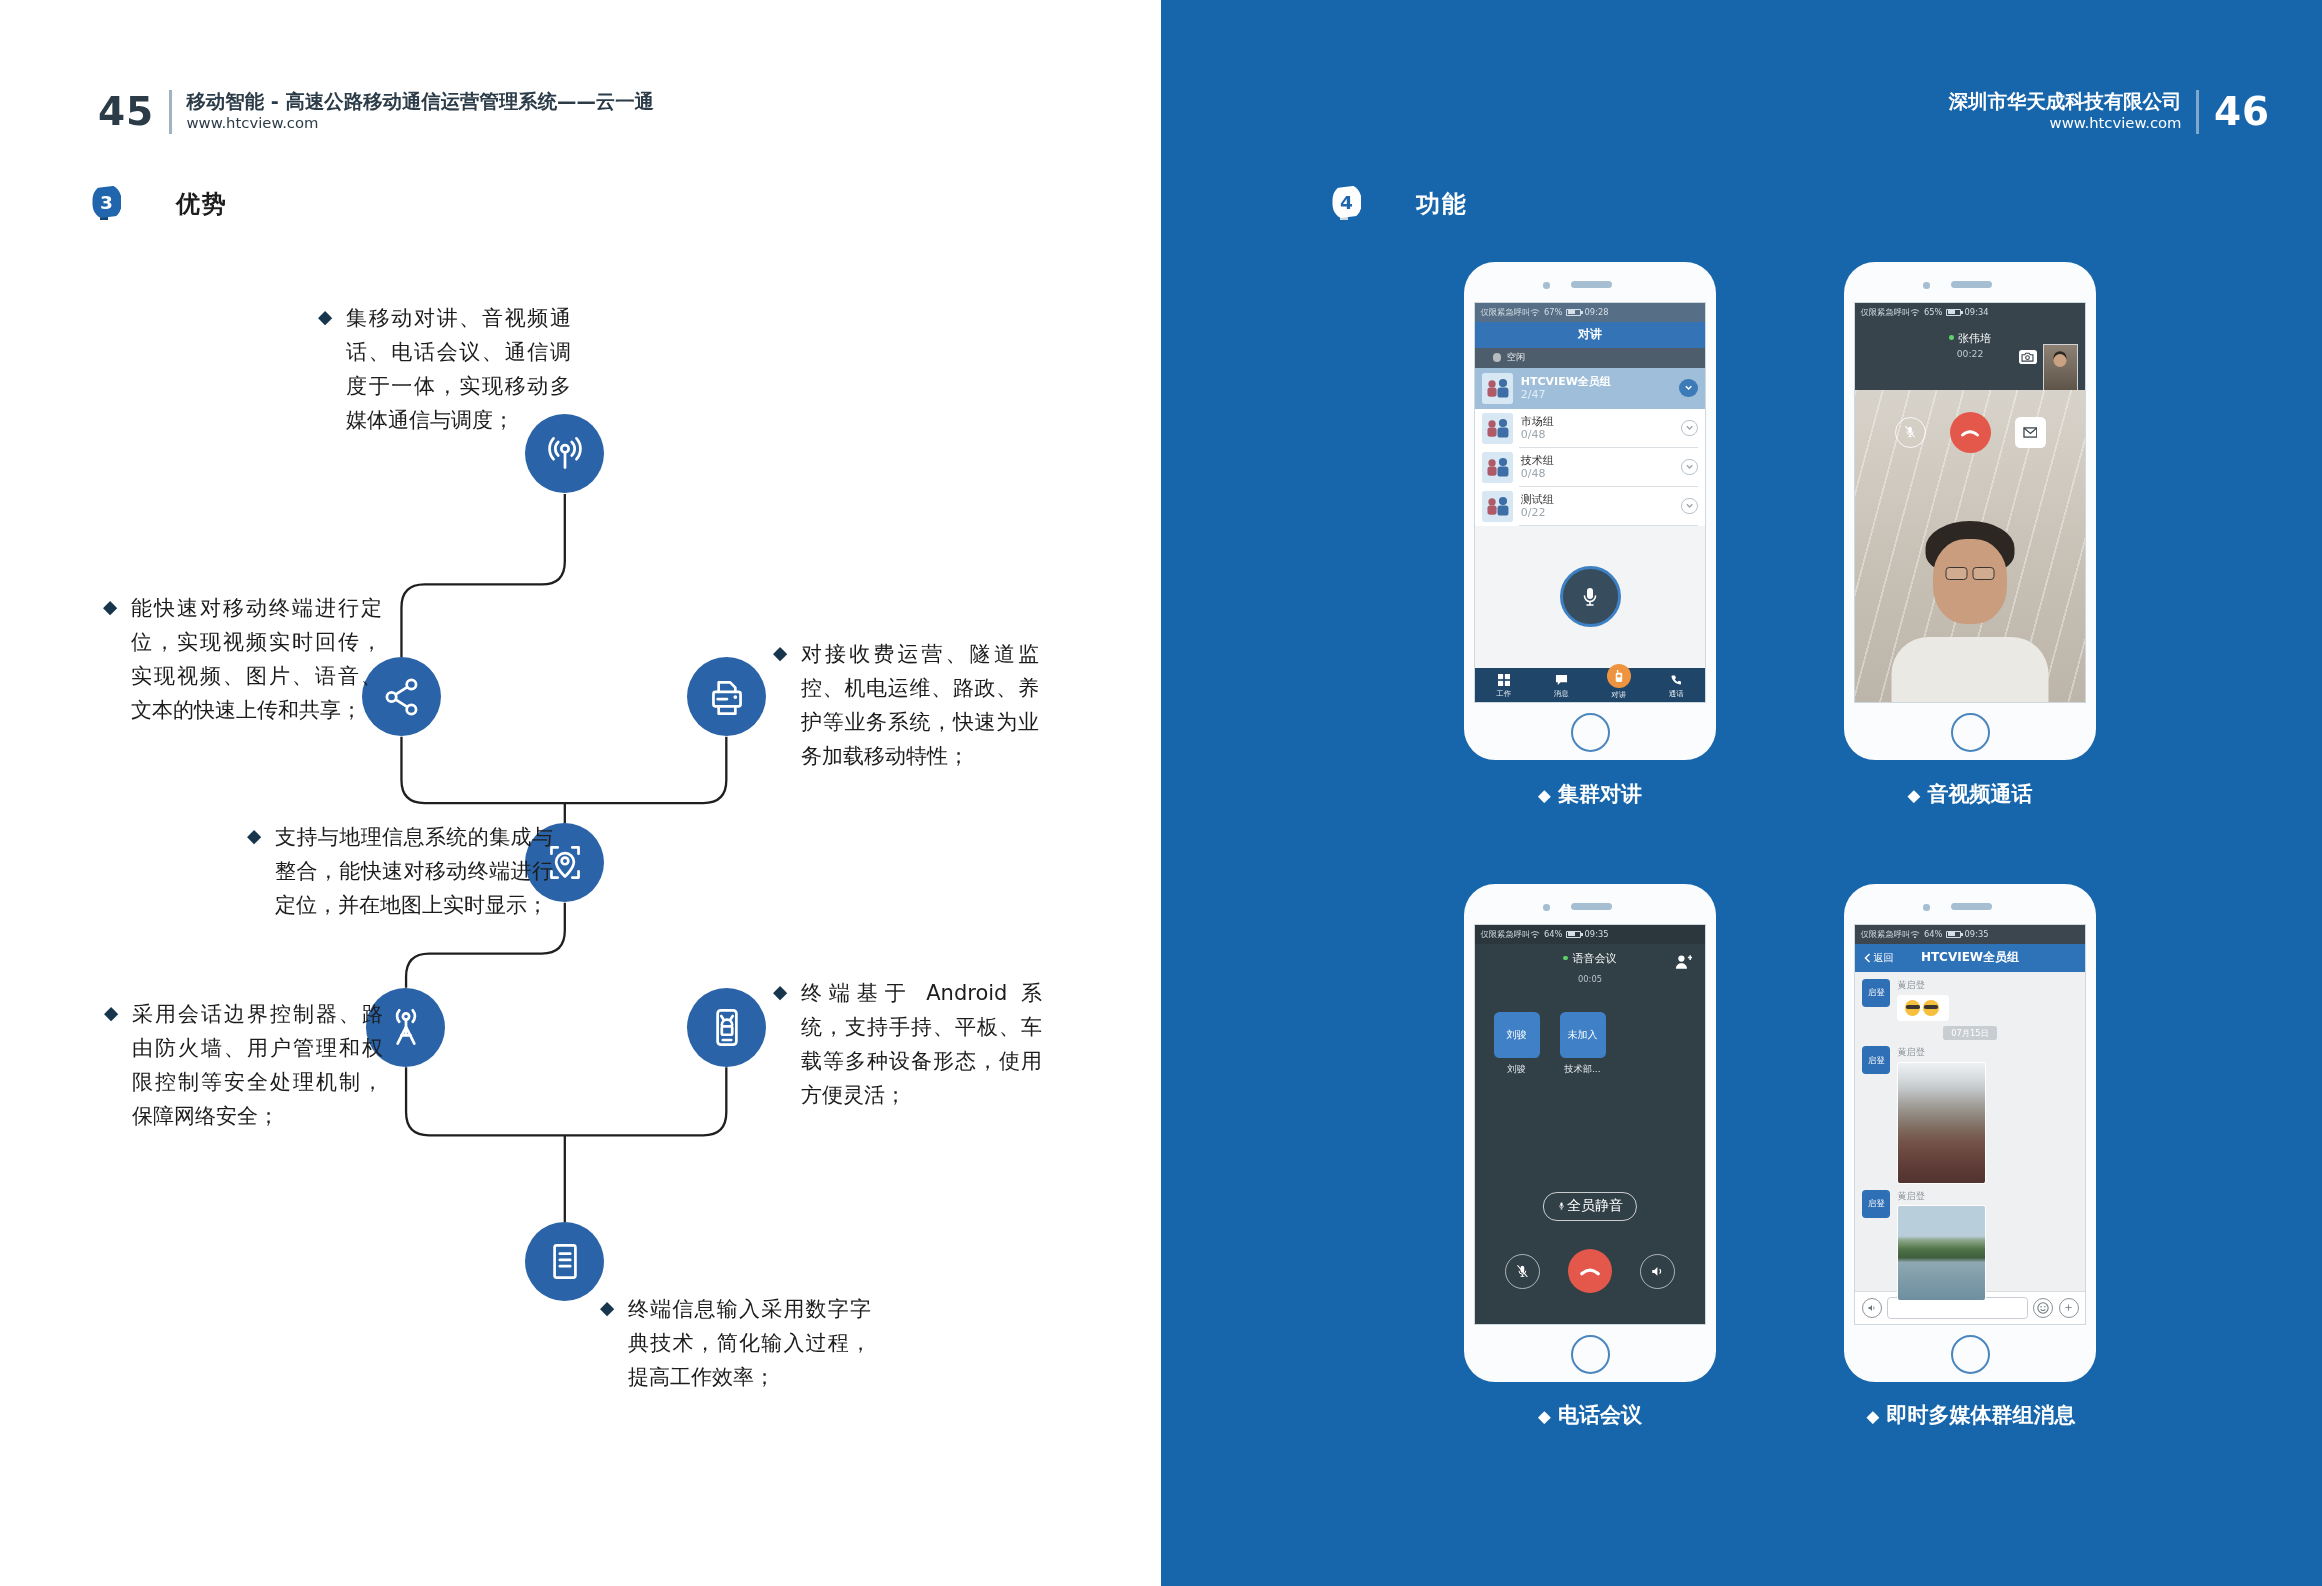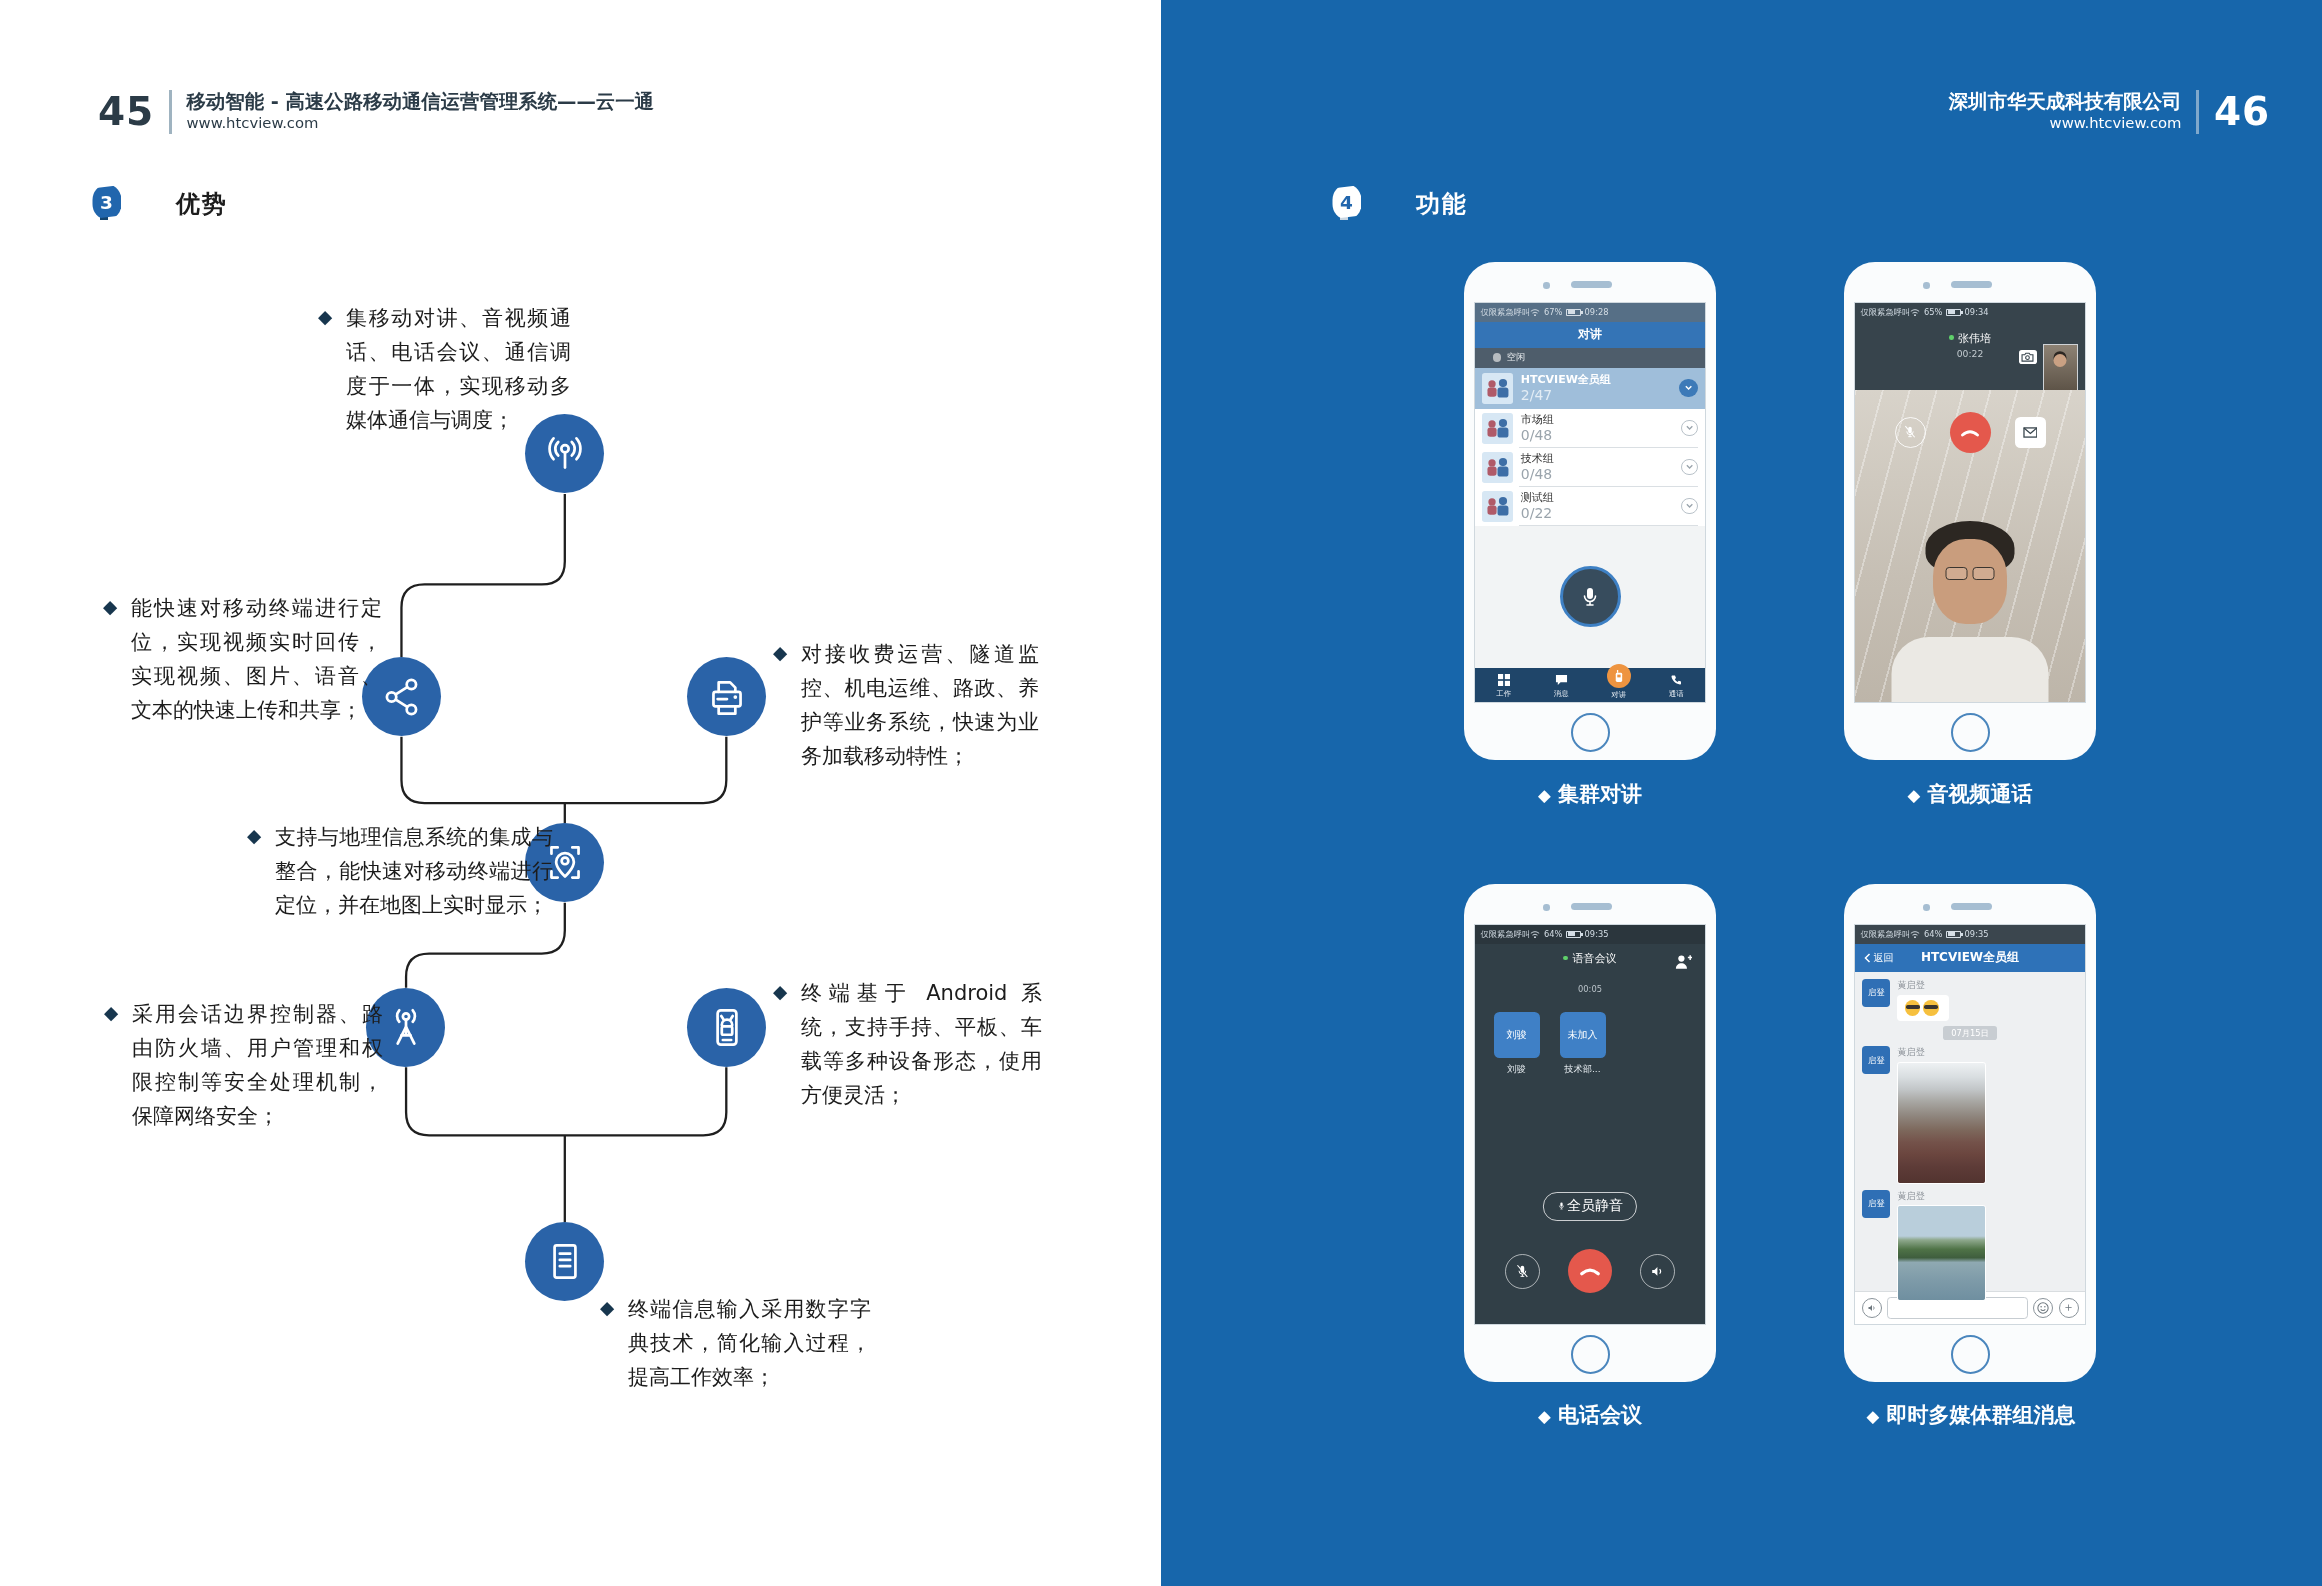--- a/index.html
+++ b/index.html
@@ -62,21 +62,21 @@
   .outline-btn { border:1.8px solid rgba(255,255,255,.85); }
 
   
   .p1-title { height:26px; background:#3474b6; color:#fff; font-weight:bold; font-size:12px; display:flex; align-items:center; justify-content:center; }
   .p1-idle { height:20px; background:#4e5d6b; color:#e8ecef; font-size:9.2px; display:flex; align-items:center; gap:5.5px; padding:0 18px; }
   .p1-idle .dot { width:8.3px; height:8.3px; border-radius:50%; background:#b7bcc0; }
   .grow { height:39px; background:#fff; position:relative; display:flex; align-items:center; padding:0 7.4px; gap:7.4px; }
   .grow.hl { background:#9fbeda; height:41px; }
   .grow .sep { position:absolute; left:44px; right:7.4px; bottom:0; height:0.9px; background:#dadfe3; }
   .gname { font-size:11px; color:#333; line-height:1.2; }
-  .gcount { font-size:14px; color:#9aa4ac; }
+  .gcount { font-size:11px; color:#9aa4ac; }
   .grow.hl .gname { color:#fff; font-weight:bold; }
   .grow.hl .gcount { color:#e3edf5; }
   .chev { margin-left:auto; width:16.6px; height:16.6px; border-radius:50%; border:0.9px solid #b9c2c9; display:flex; align-items:center; justify-content:center; }
   .chev svg { width:9.2px; height:9.2px; }
   .chev.blue { width:18.5px; height:18.5px; background:#3d7ab8; border:none; }
   .mic-zone { height:142px; background:#f2f4f5; display:flex; align-items:center; justify-content:center; }
   .mic-big { width:61px; height:61px; border-radius:50%; background:#374c5d; border:3.7px solid #3e80c4; display:flex; align-items:center; justify-content:center; }
   .p1-nav { height:37px; background:#1f4569; display:flex; }
   .nav-it { flex:1; display:flex; flex-direction:column; align-items:center; justify-content:center; gap:1.8px; color:#e8eef4; font-size:7.4px; }
   .nav-ic { width:14px; height:14px; display:flex; align-items:center; justify-content:center; }
@@ -98,21 +98,21 @@
   .shirt { position:absolute; left:50%; bottom:0; transform:translateX(-50%); width:157px; height:65px; background:#ebe9e4; border-radius:37px 37px 0 0; }
   .p2-ctl { position:absolute; top:22px; left:0; right:0; display:flex; align-items:center; justify-content:center; gap:24px; }
   .selfview { position:absolute; right:7.4px; top:22px; width:35px; height:48px; background:linear-gradient(180deg,#8d8274,#5d5347); border:0.9px solid #cfd3d6; }
   .selfview .h { position:absolute; left:50%; top:9.2px; transform:translateX(-50%); width:13px; height:13px; border-radius:50%; background:#caa183; box-shadow:0 -2.8px 0 0 #2c2722; }
   .camswitch { position:absolute; right:48px; top:28px; width:18.5px; height:14.8px; background:#fff; border-radius:2.8px; display:flex; align-items:center; justify-content:center; }
 
   
   .p3 { background:#313f47; height:100%; position:relative; color:#fff; }
   .p3 .sbar { background:#2b363d; }
   .p3-title { text-align:center; font-size:11px; margin-top:7.4px; }
-  .p3-timer { text-align:center; font-size:8.3px; color:#b9c2c8; margin-top:18px; }
+  .p3-timer { text-align:center; font-size:8.3px; color:#b9c2c8; margin-top:8px; }
   .addp { position:absolute; right:13px; top:28px; width:18.5px; height:16.6px; }
   .tiles { position:absolute; left:18.5px; top:87px; display:flex; gap:20px; }
   .tile { width:46px; text-align:center; }
   .tile .sq { width:46px; height:46px; border-radius:5.5px; background:#3f80c6; color:#fff; font-size:10px; display:flex; align-items:center; justify-content:center; }
   .tile .lb { font-size:9.2px; color:#e6ecf0; margin-top:4.6px; white-space:nowrap; }
   .mute-pill { position:absolute; left:50%; bottom:103px; transform:translateX(-50%); border:0.9px solid rgba(255,255,255,.75); border-radius:14px; padding:4.6px 13px; font-size:14px; display:flex; align-items:center; gap:1px; white-space:nowrap; }
   .p3-ctl { position:absolute; bottom:31px; left:0; right:0; display:flex; align-items:center; justify-content:center; gap:28px; }
   .red-btn { background:#e4584c; }
 
   

